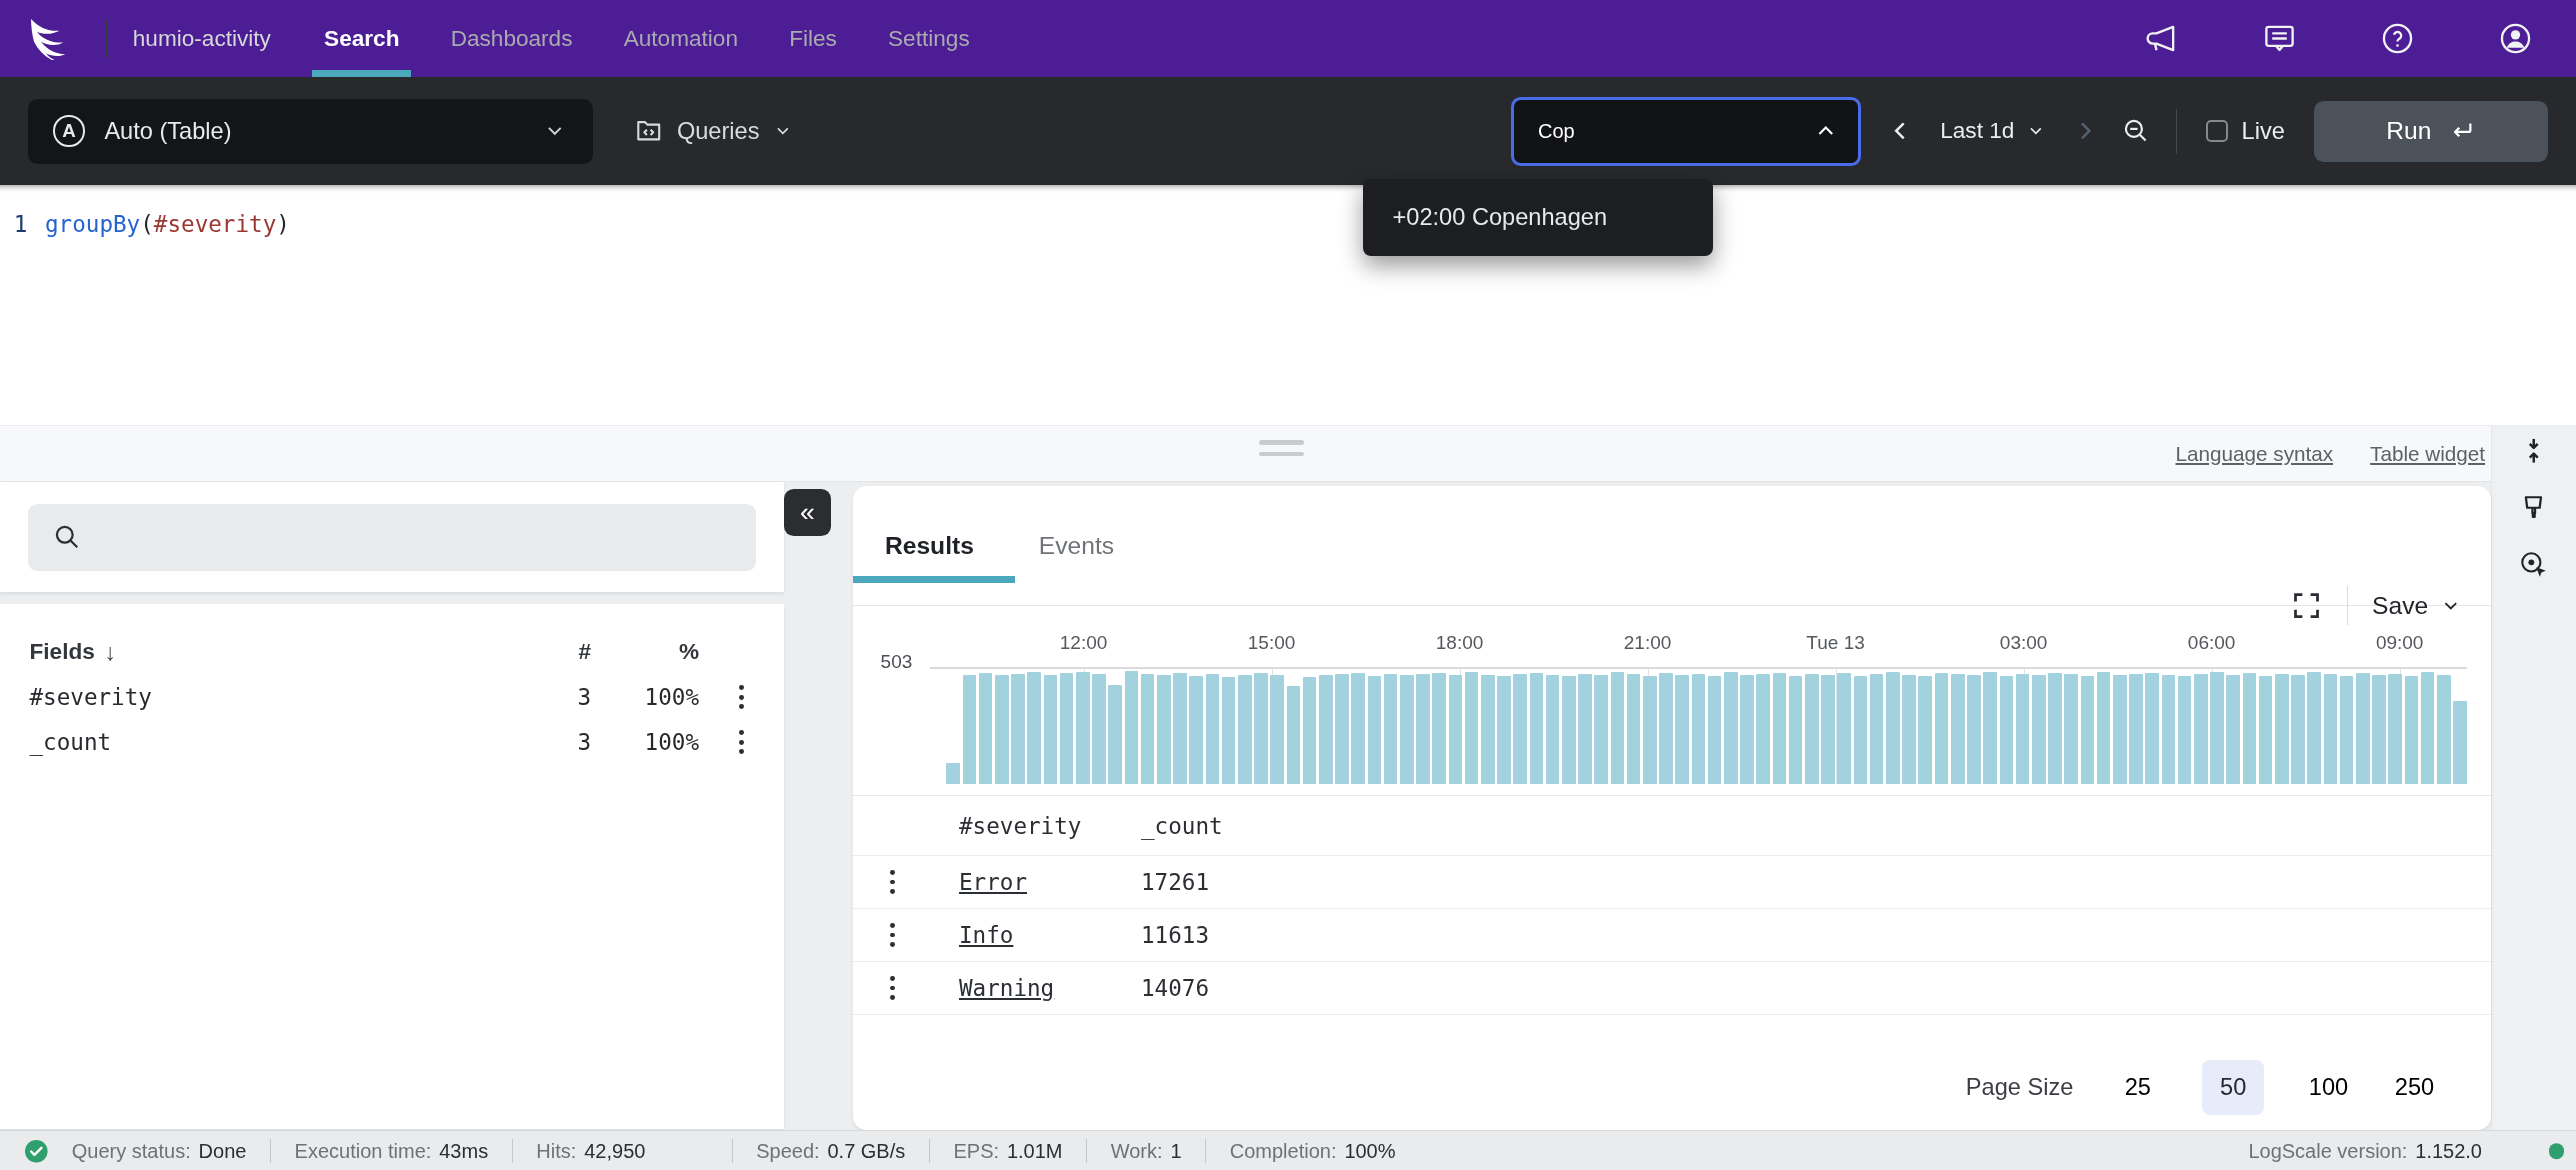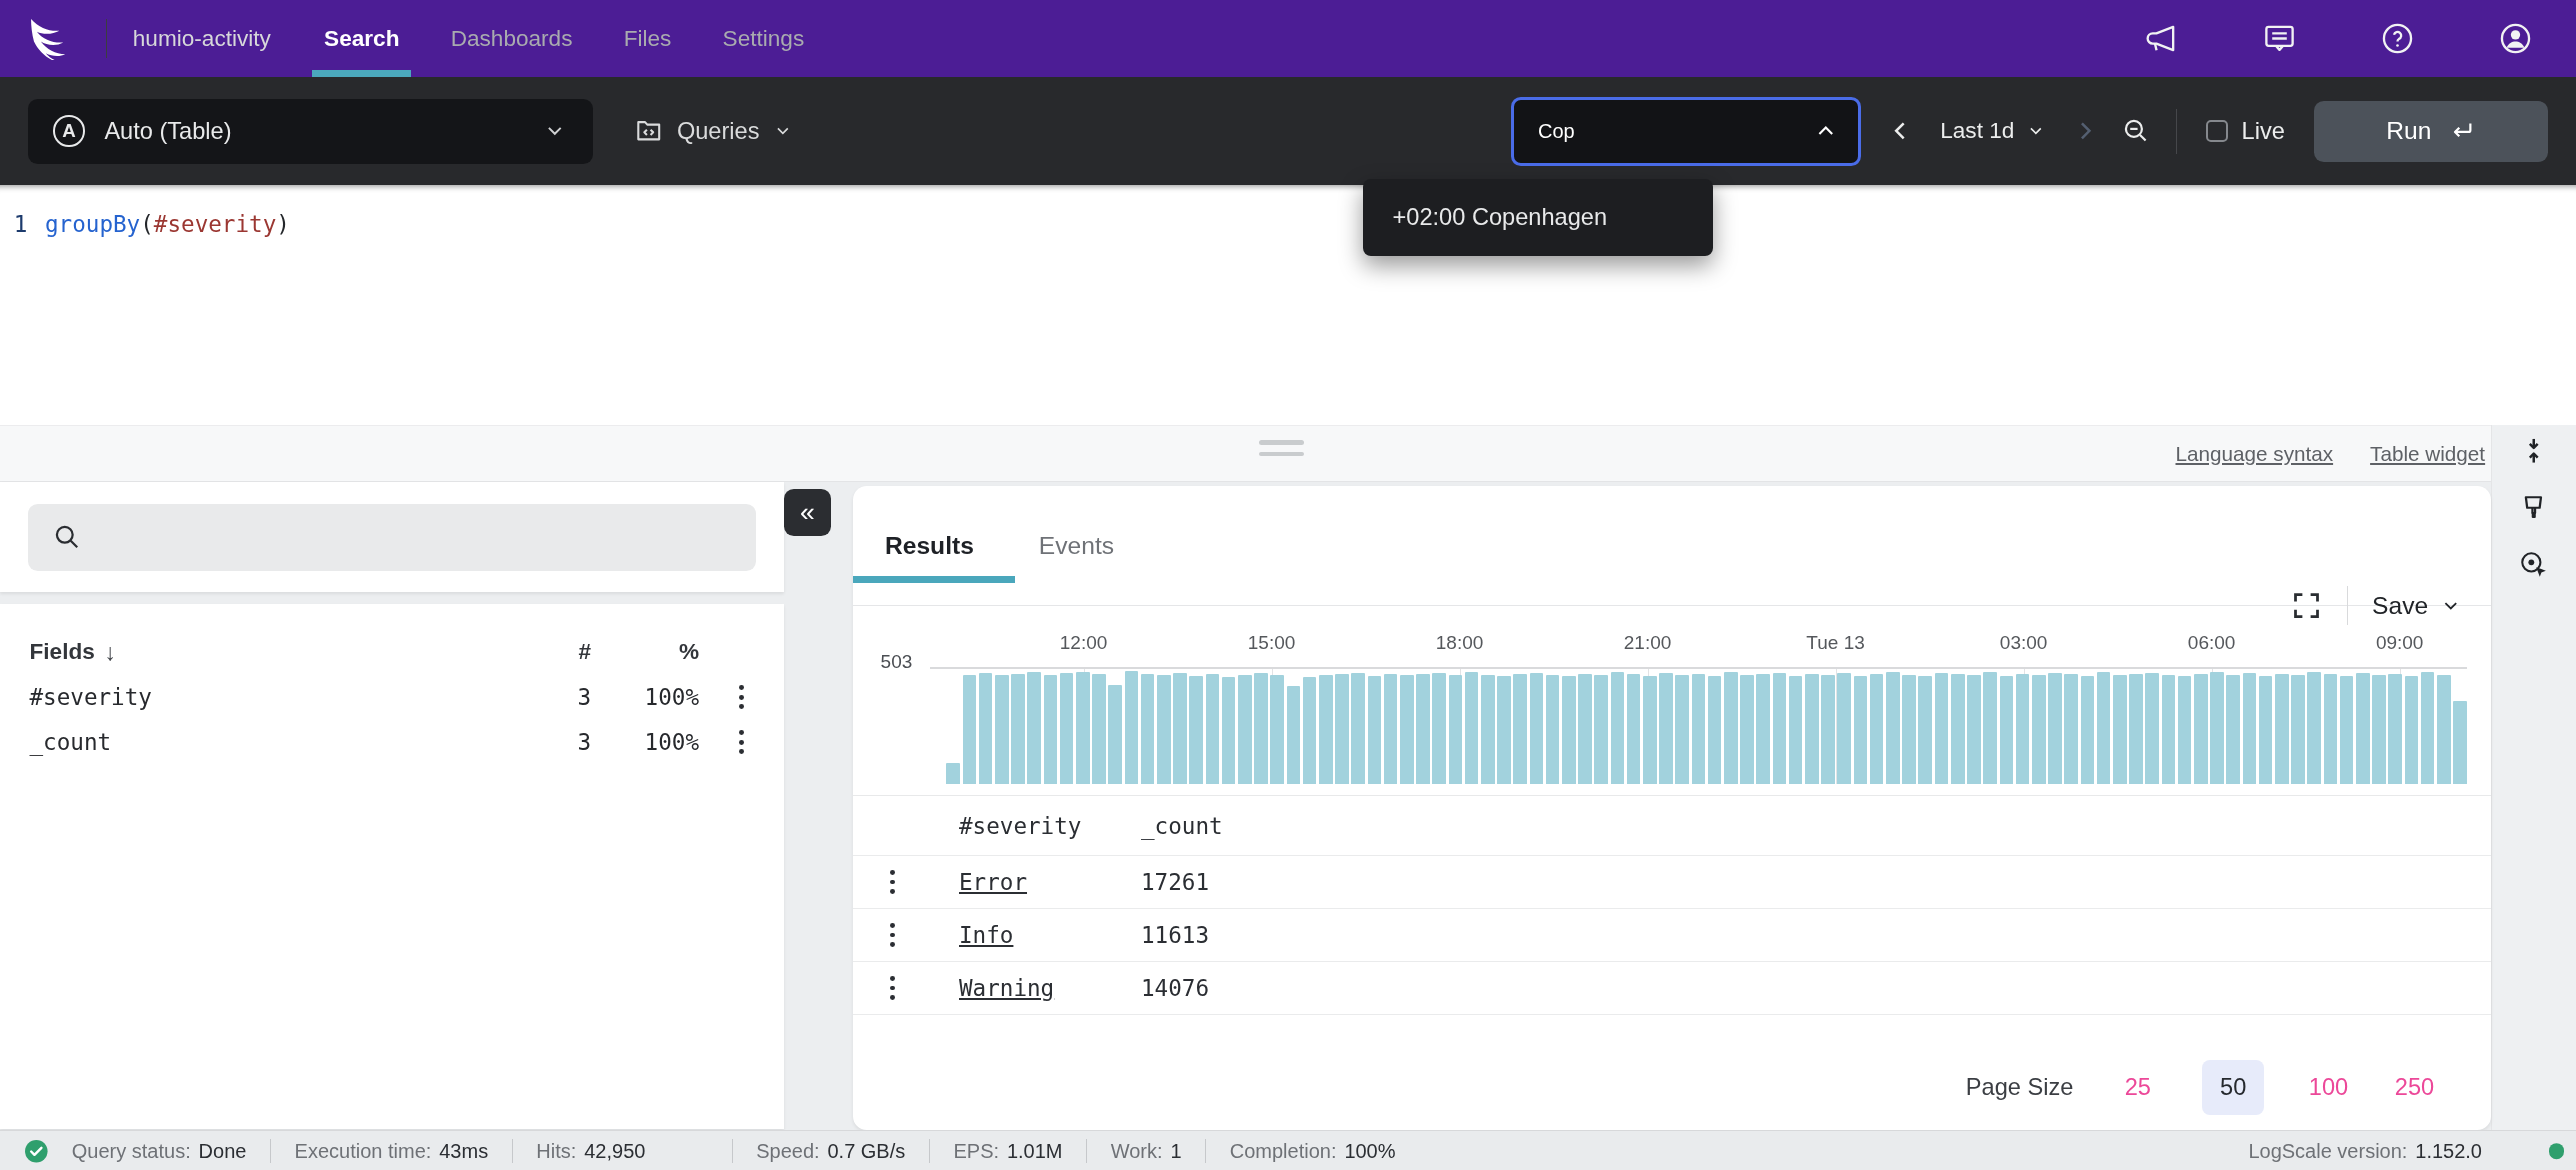--- a/index.html
+++ b/index.html
@@ -160,21 +160,21 @@
   .rt-row { display: flex; align-items: center; border-bottom: 1px solid #eaebec; }
   .rt-header { height: 61px; border-top: 1px solid #e8e9ea; font-size: 22.6px; }
   .rt-body-row { height: 53px; }
   .rt-col-menu { width: 106px; display: flex; justify-content: flex-start; padding-left: 31.5px; }
   .rt-col-sev { width: 182px; }
   .rt-col-count { flex: 1; }
   .sev-link { text-decoration: underline; cursor: pointer; }
 
   .page-size-row { position: absolute; right: 55px; bottom: 11.8px; height: 61px; display: flex; align-items: center; gap: 43px; }
   .page-size-label { font-size: 23.6px; color: #3b3e43; }
-  .ps-option { font-size: 23.6px; color: #ec4899; cursor: pointer; min-width: 43px; text-align: center; }
+  .ps-option { font-size: 23.6px; color: #000000; cursor: pointer; min-width: 43px; text-align: center; }
   .ps-option.selected { background: #e7ebfa; color: #26292e; border-radius: 7.9px; padding: 13.8px 17.7px; }
 
   
   .statusbar {
     position: absolute; left: 0; right: 0; bottom: 0; height: 41px; background: #e9ebed;
     border-top: 1px solid #d7d8da; font-size: 20px;
   }
   .status-left { position: absolute; left: 23.6px; top: 0; height: 100%; display: flex; align-items: center; gap: 23.6px; }
   .status-item { display: flex; gap: 7.9px; white-space: nowrap; }
   .status-item .lbl { color: #6e7176; }
@@ -190,20 +190,21 @@
 
 <div class="topnav">
   <svg class="falcon" width="53" height="43" viewBox="0 0 54 44">
     <path fill="#ffffff" d="M3 2 C11 11 22 15 32 14 C25 18 15 18 9 15 C15 23 26 27 36 26 C29 30 19 29 13 25 C19 33 28 38 38 38 C32 41 24 40 18 37 C23 43 30 46 38 47 L35 48 C22 45 11 36 6 25 C4 18 3 9 3 2 Z"></path>
   </svg>
   <span class="nav-divider"></span>
   <span class="repo-name">humio-activity</span>
   <div class="nav-tabs">
     <div class="nav-tab active">Search</div>
     <div class="nav-tab">Dashboards</div>
+    <div class="nav-tab">Automation</div>
     <div class="nav-tab">Files</div>
     <div class="nav-tab">Settings</div>
   </div>
   <div class="nav-right">
     <svg class="nav-icon" viewBox="0 0 24 24" fill="none" stroke="currentColor" stroke-width="1.6" stroke-linejoin="round">
       <path d="M20 4 L8.5 8.5 H6 a2.5 2.5 0 0 0 0 7 h2.5 L20 20 Z"></path>
         <path d="M7.5 15.5 L8.6 20"></path>
     </svg>
     <svg class="nav-icon" viewBox="0 0 24 24" fill="none" stroke="currentColor" stroke-width="1.6" stroke-linejoin="round">
       <rect x="3" y="4" width="18" height="13" rx="1.5"></rect>

